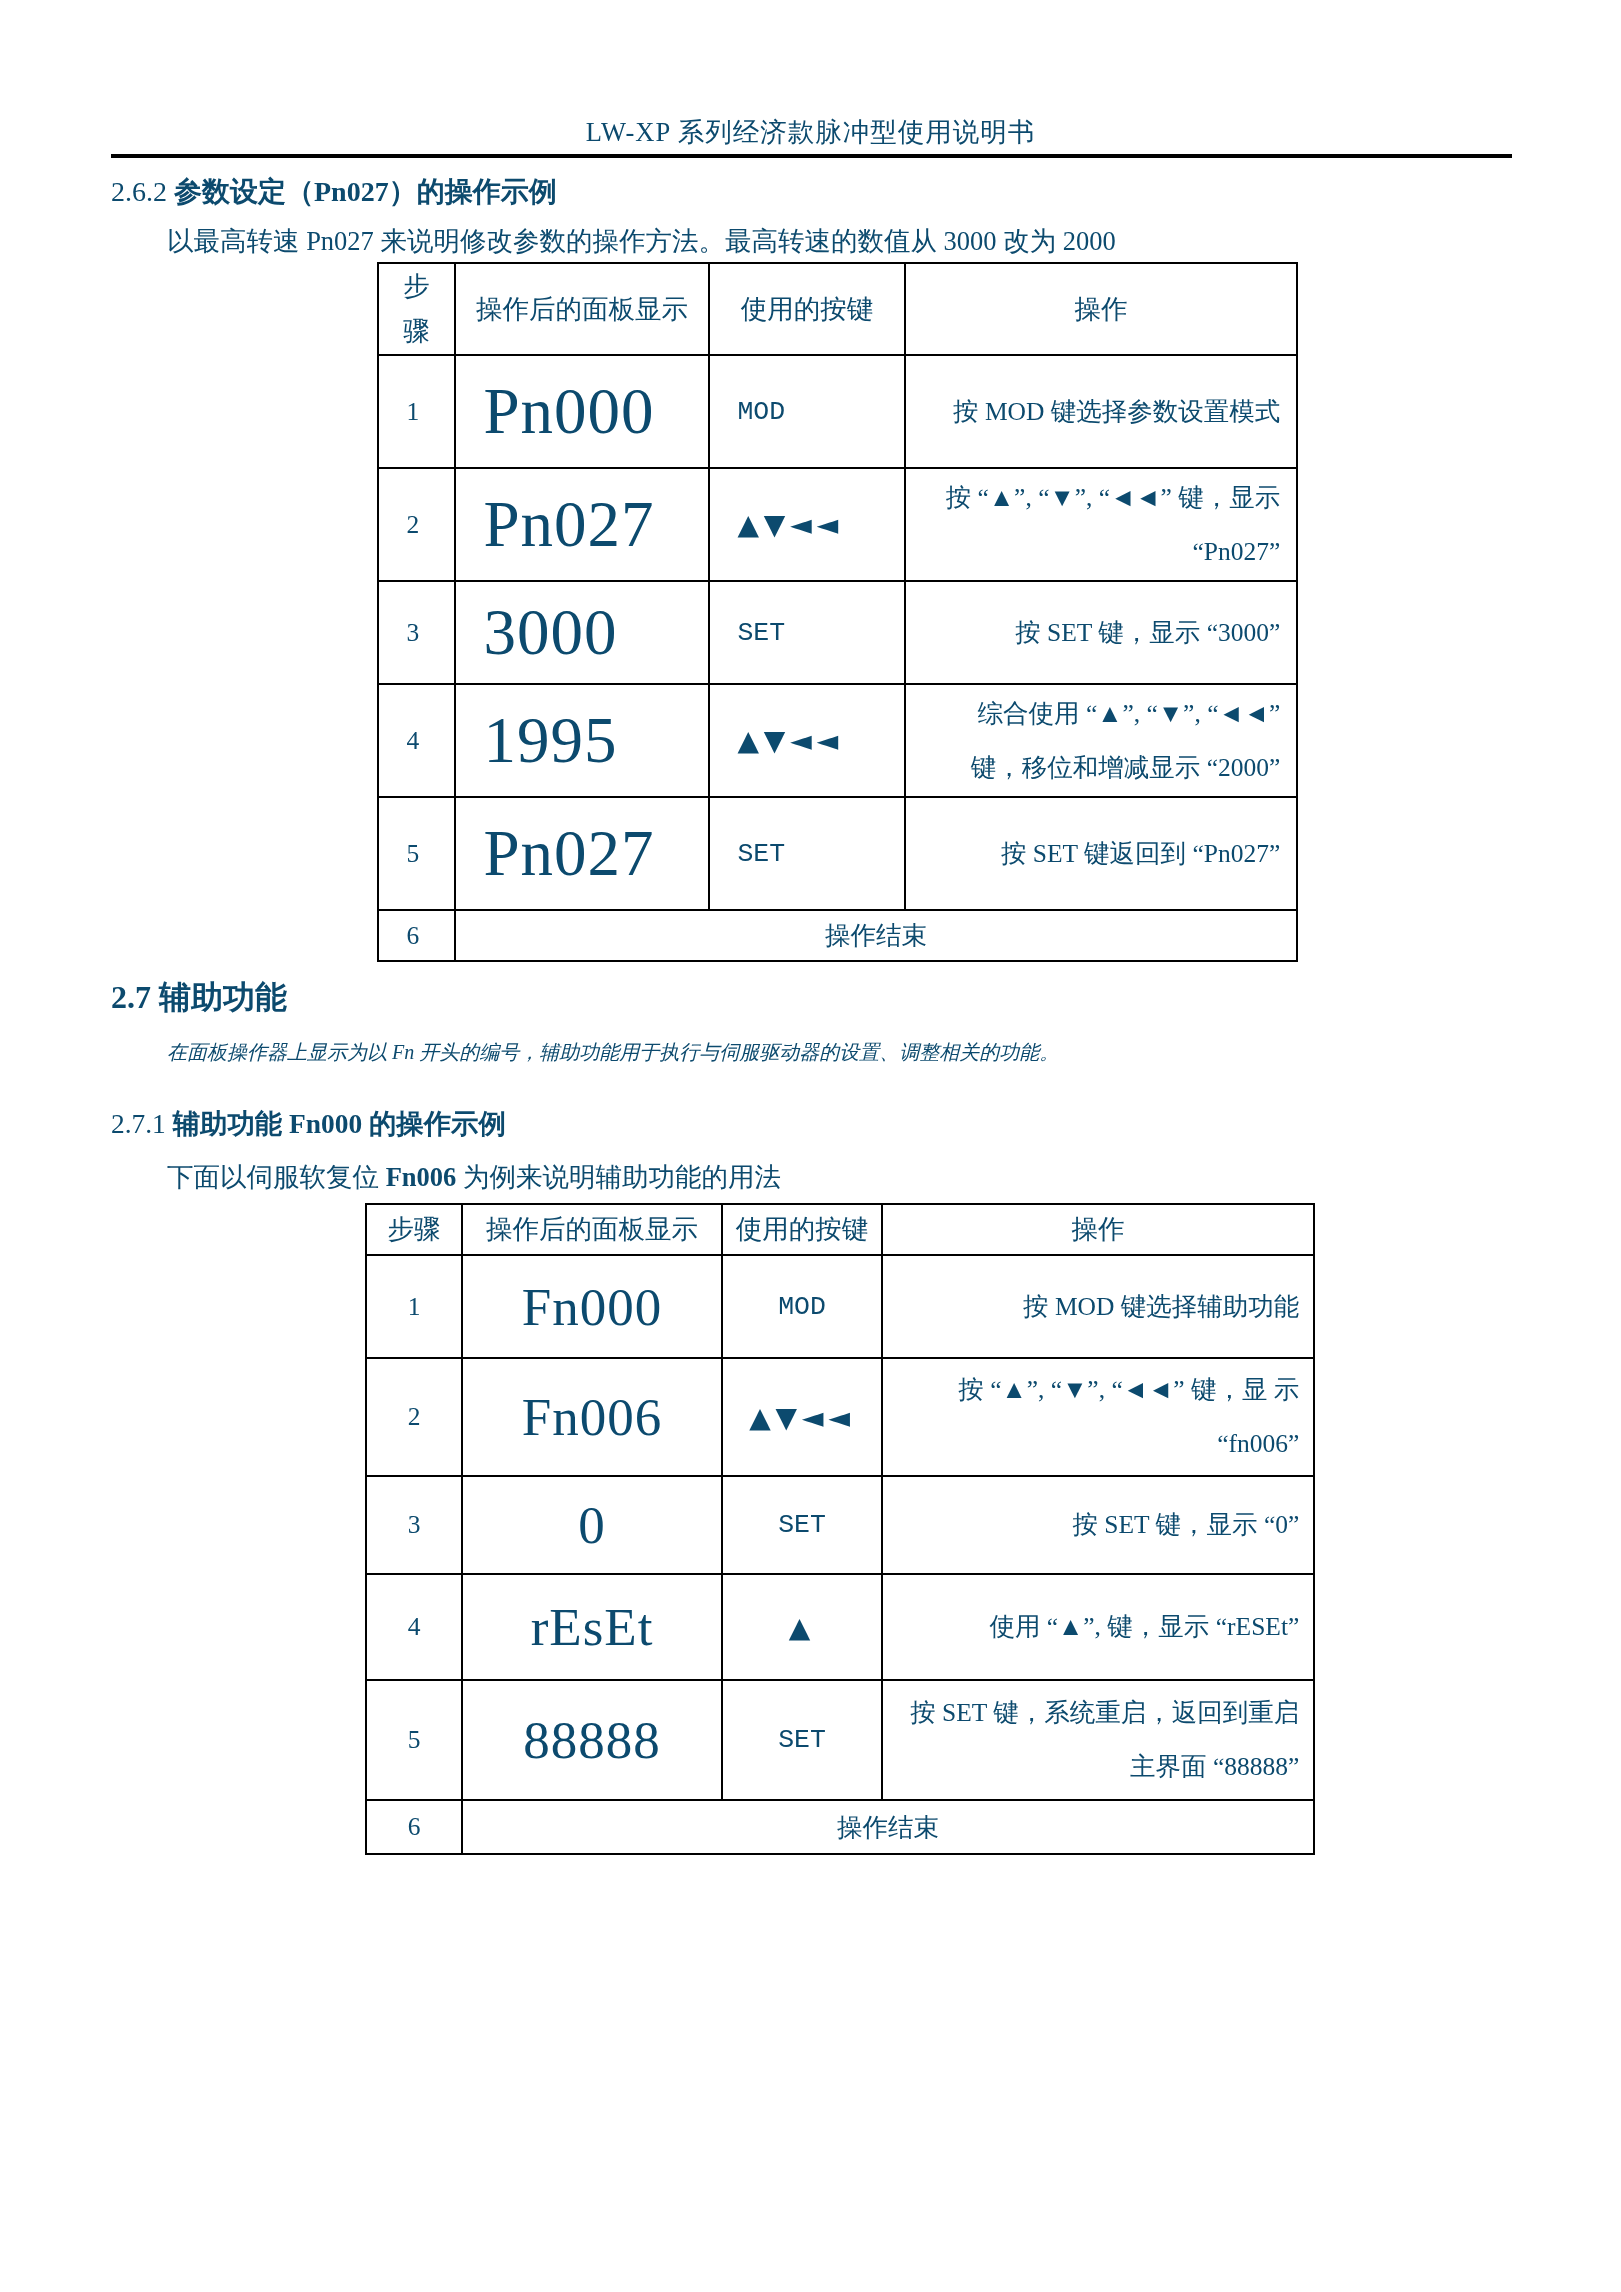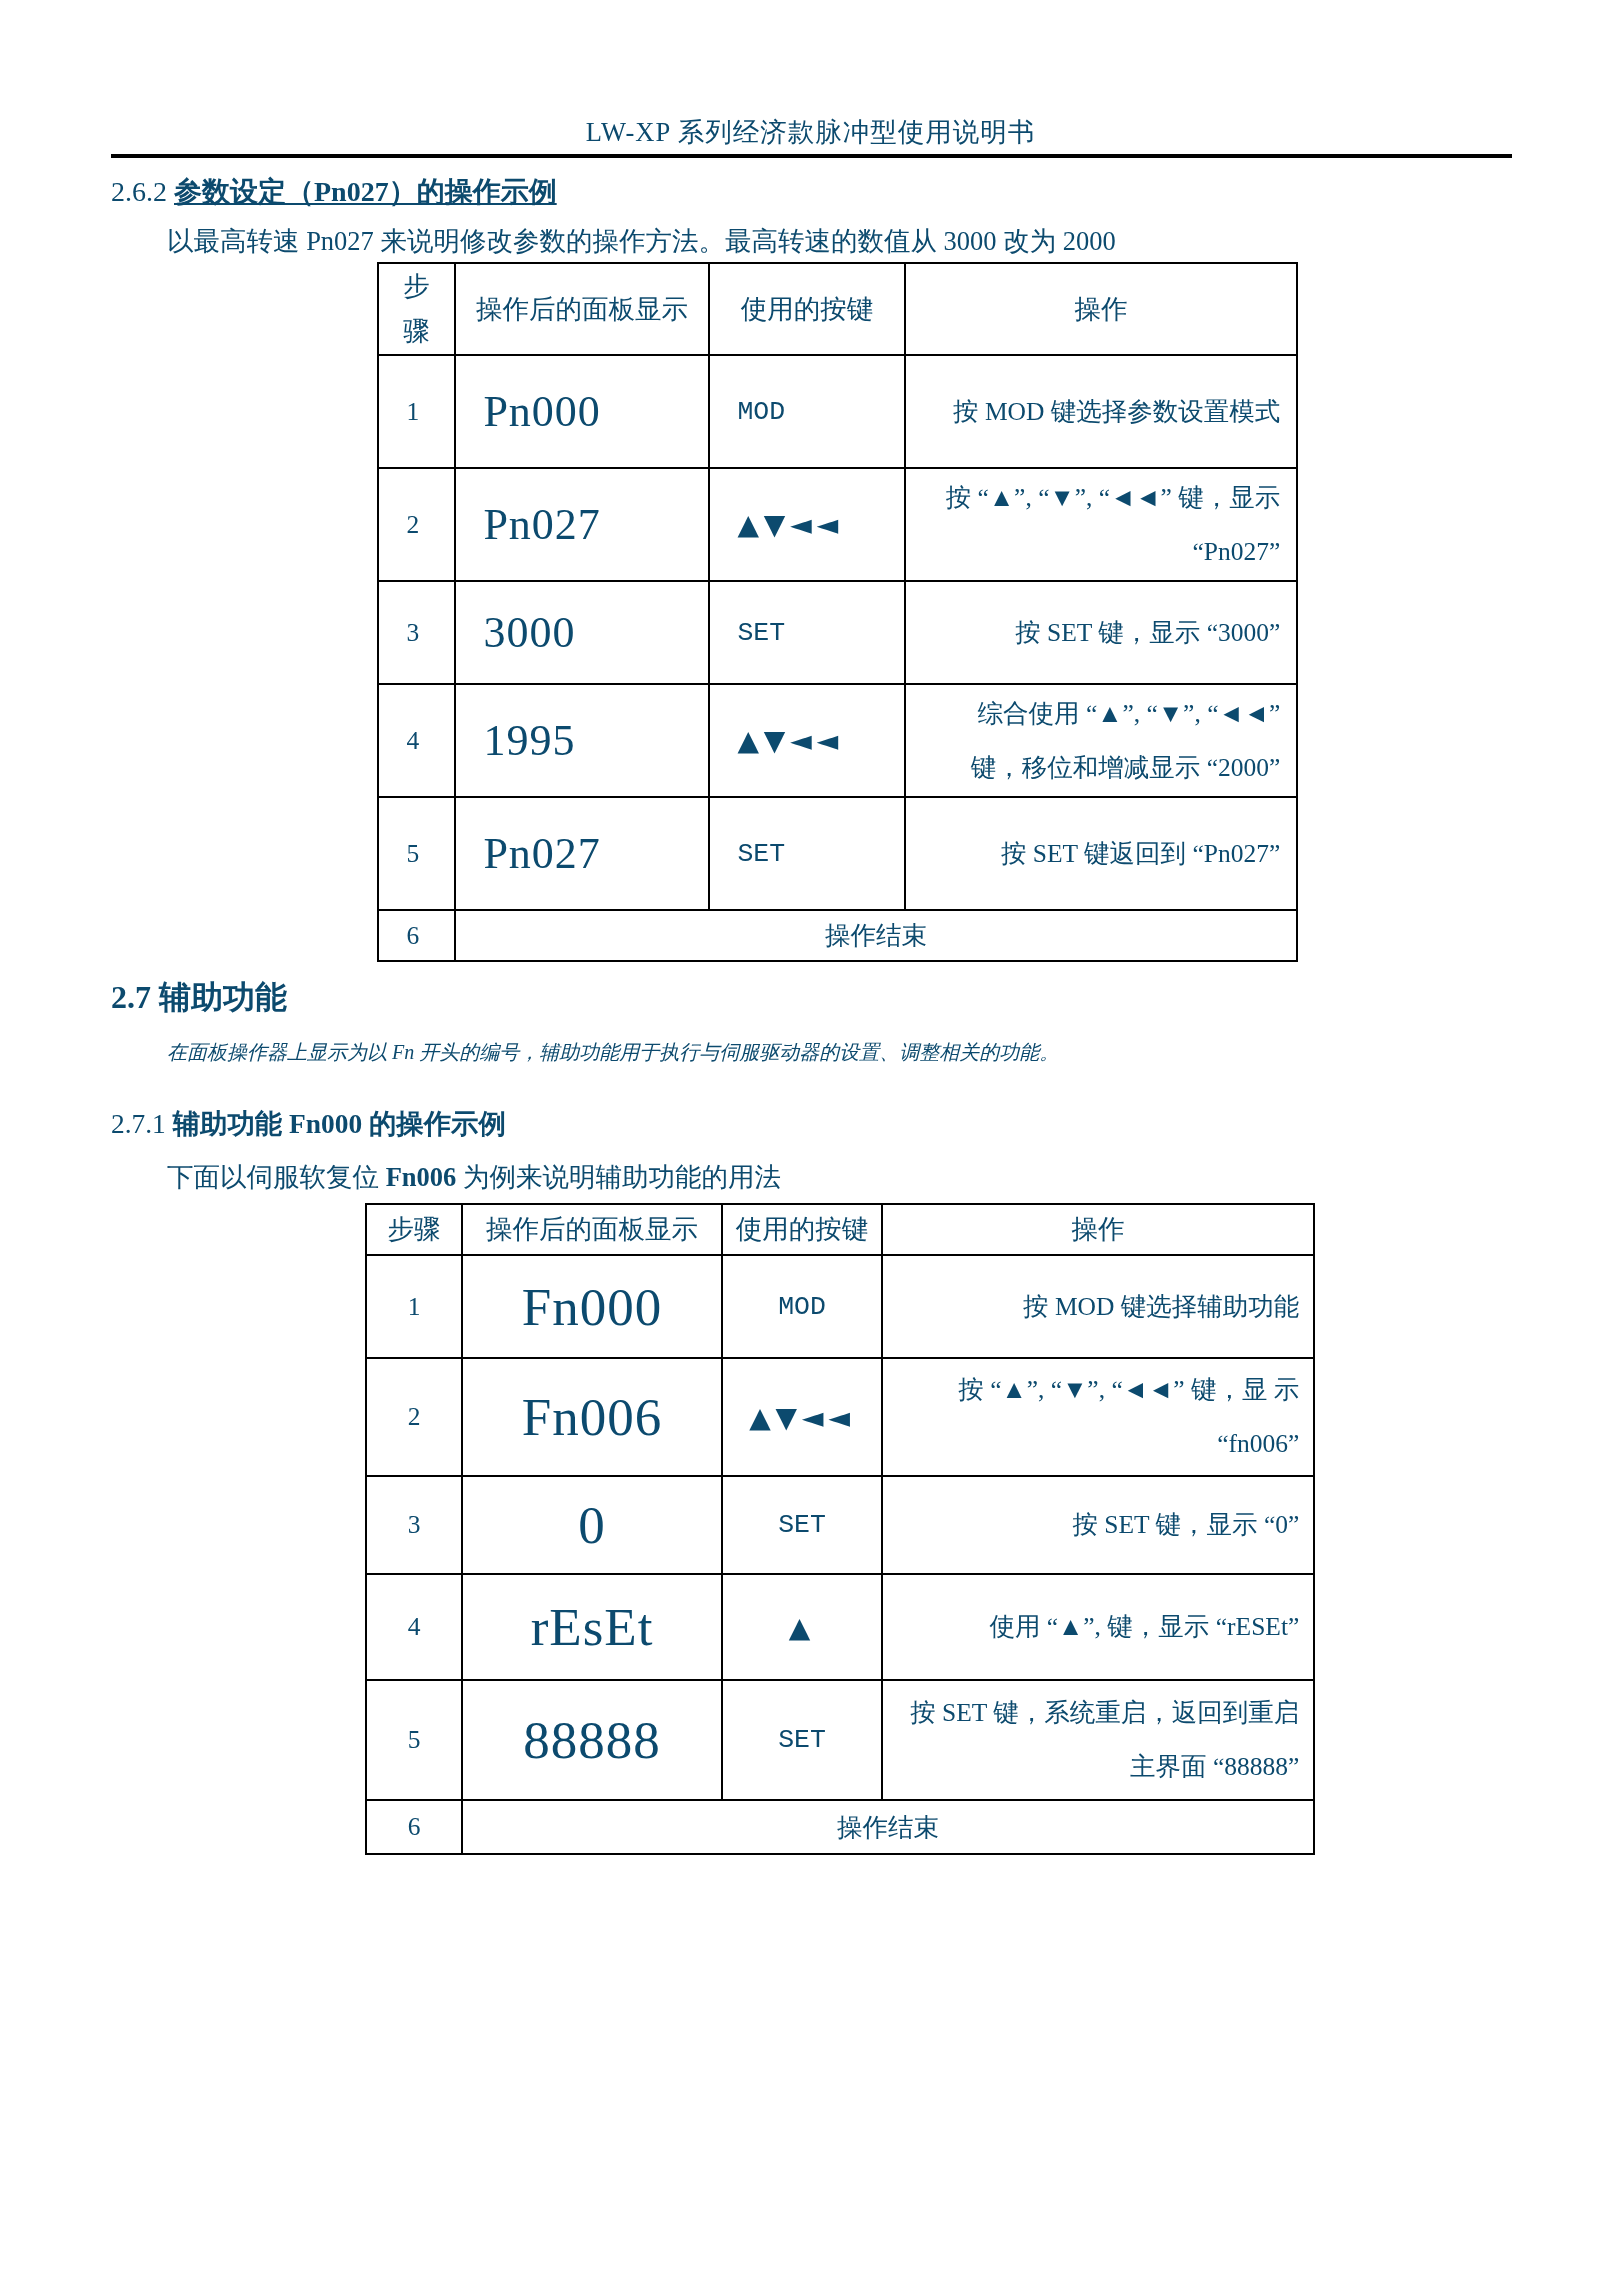--- a/index.html
+++ b/index.html
@@ -27,21 +27,21 @@
     top: 154px; left: 111px;
     width: 1401px; height: 3.9px;
     background: #000;
   }
   .heading-262 {
     position: absolute;
     top: 173px; left: 111px;
     font-size: 28px;
   }
   .heading-262 .sec-num { font-weight: normal; }
-  .heading-262 .sec-title { font-weight: bold; text-decoration: underline; }
+  .heading-262 .sec-title { font-weight: bold; }
   .para-262 {
     position: absolute;
     top: 223px; left: 167px;
     font-size: 26.5px;
   }
   .heading-27 {
     position: absolute;
     top: 976px; left: 111px;
     font-size: 32px;
     font-weight: bold;
@@ -89,21 +89,21 @@
   }
   th.step-head-wrap { word-break: break-all; padding: 0 19.6px; }
 
   .step-cell {
     font-size: 25.5px;
     text-align: center;
   }
   .t1 .step-cell { text-align: left; padding-left: 27.4px; }
 
   .display-cell {
-    font-size: 44px;
+    font-size: 65px;
     letter-spacing: 1px;
     white-space: nowrap;
   }
   .t1 .display-cell { text-align: left; padding-left: 27.4px; }
   .t2 .display-cell { font-size: 53px; text-align: center; border-radius: 30px; }
 
   .key-cell {
     font-family: "Liberation Mono", "DejaVu Sans Mono", monospace;
     font-size: 26.5px;
   }

